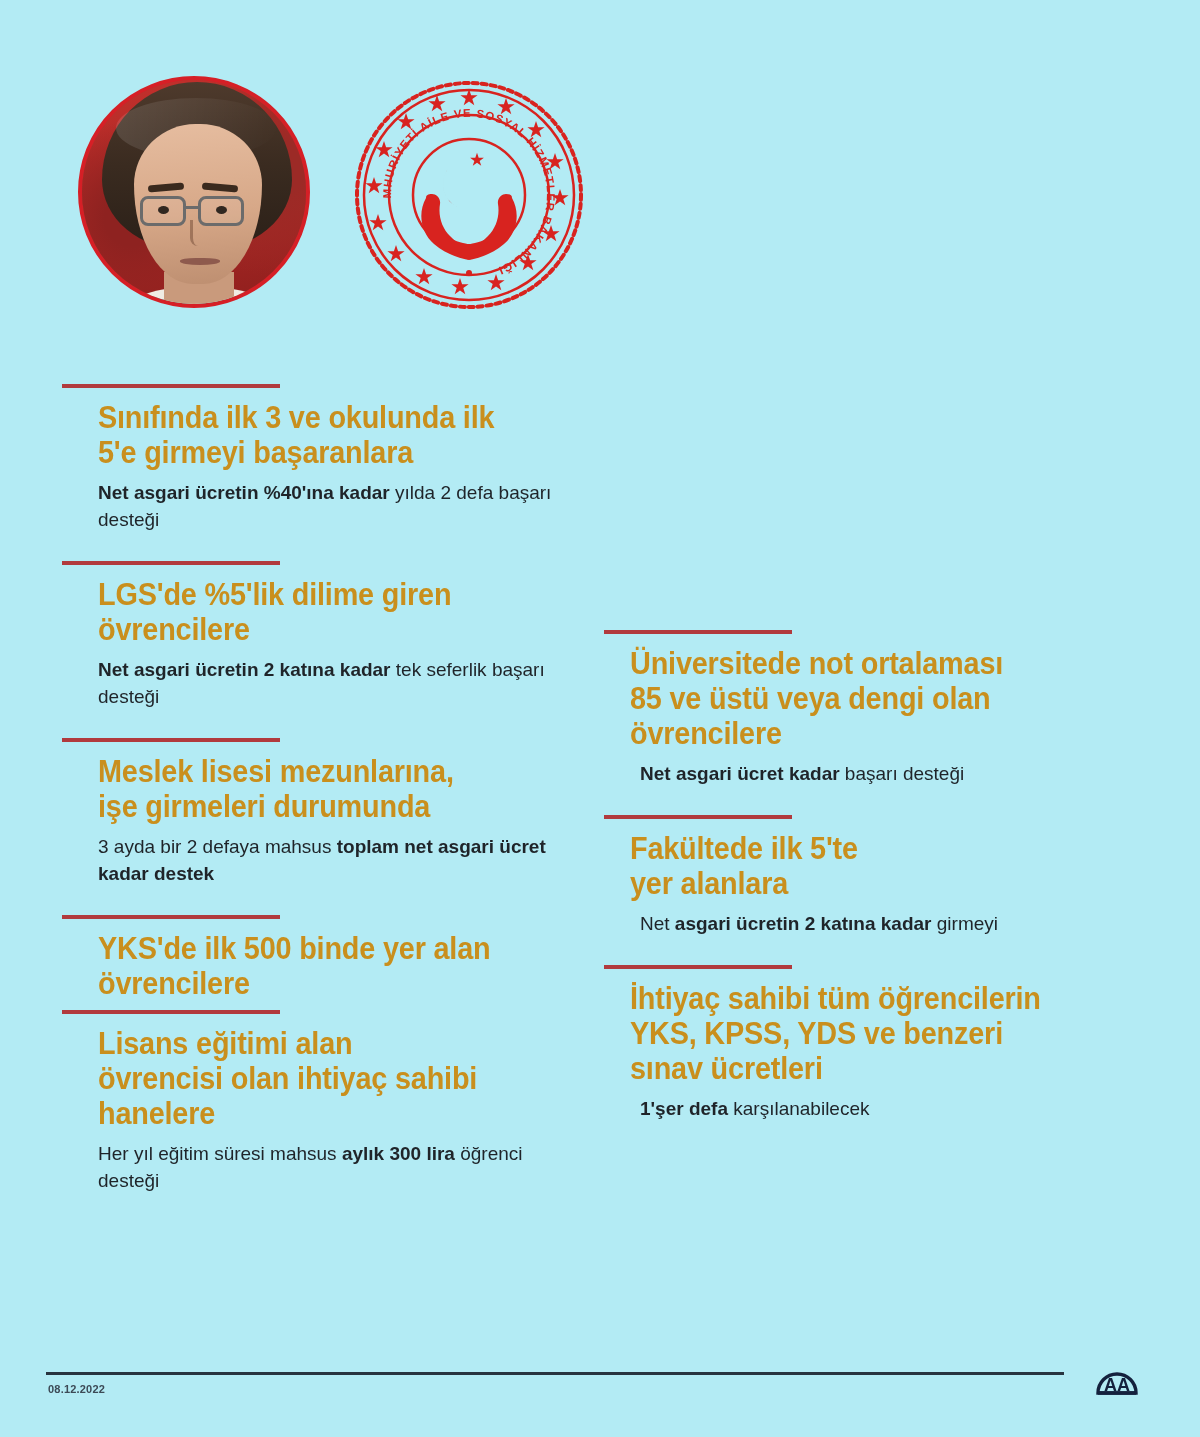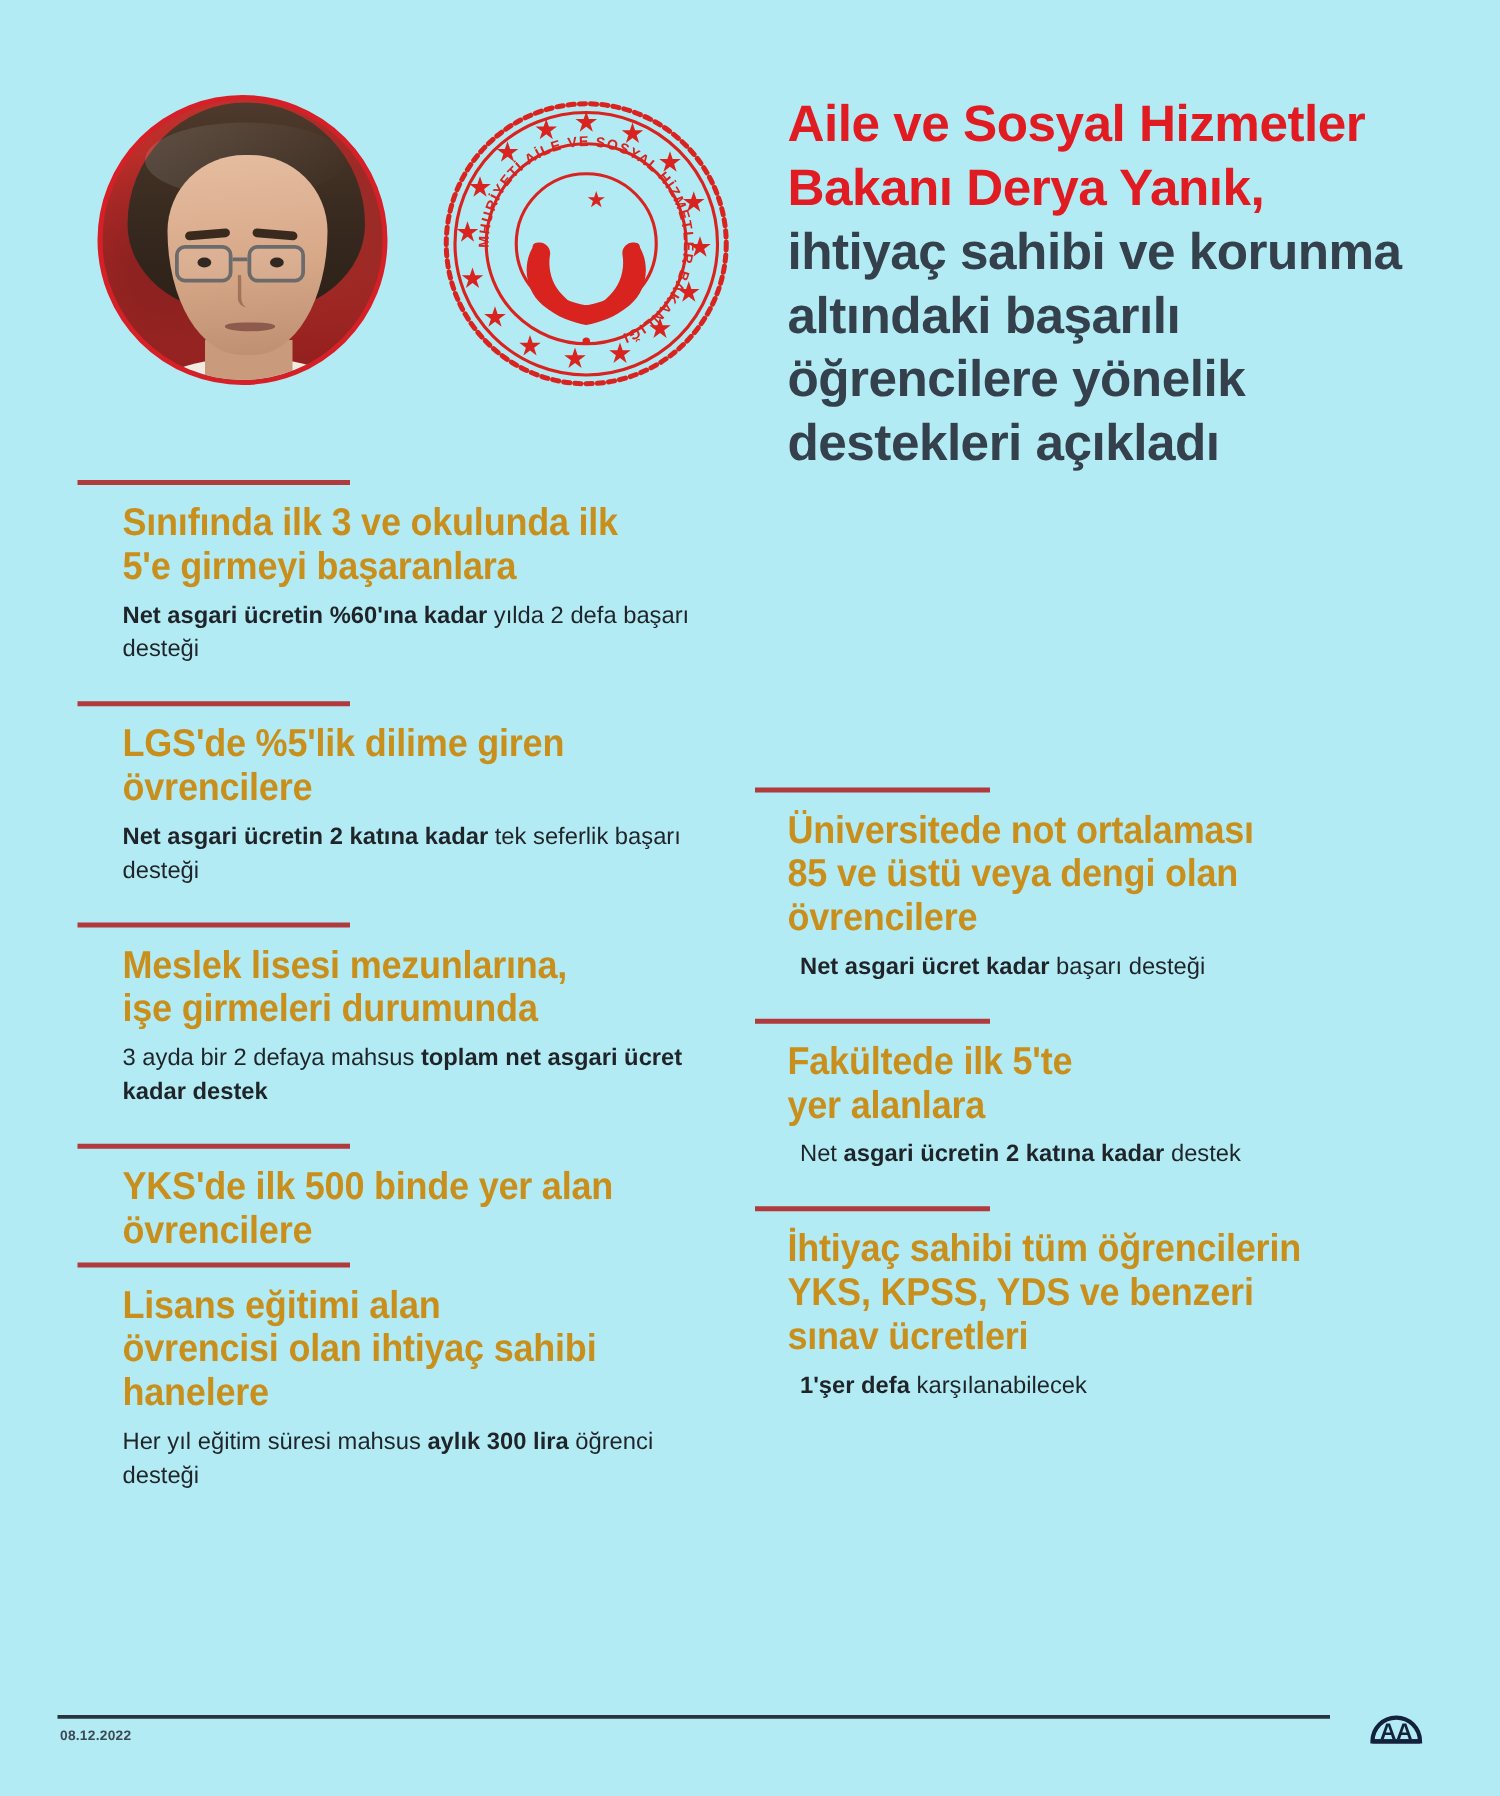--- a/index.html
+++ b/index.html
@@ -191,31 +191,28 @@
                    C 87,118 82,114 78,114 C 74,114 72,115 72,118 Z"></path>
           <path d="M 158,118 C 166,132 164,152 150,164 C 138,174 126,178 115,180
                    C 118,170 126,164 134,156 C 142,148 146,136 144,124
                    C 143,118 148,114 152,114 C 156,114 158,115 158,118 Z"></path>
           <path d="M 92,156 C 100,168 106,176 115,180 C 124,176 130,168 138,156
                    C 128,162 118,164 115,164 C 112,164 102,162 92,156 Z"></path>
         </g>
       </svg>
     </div>
 
-    <div class="headline">
-      <span class="red">Aile ve Sosyal Hizmetler Bakanı Derya Yanık,</span><span> ihtiyaç sahibi ve korunma altındaki başarılı öğrencilere yönelik destekleri açıkladı</span>
-    </div>
   </div>
 
   <div class="col col-left" id="col-left">
       <div class="item">
         <div class="rule"></div>
         <div class="head">Sınıfında ilk 3 ve okulunda ilk
 5'e girmeyi başaranlara</div>
-        <div class="body"><b>Net asgari ücretin %60'ına kadar</b><span> yılda 2 defa başarı desteği</span></div>
+        <div class="body"><b>Net asgari ücretin %40'ına kadar</b><span> yılda 2 defa başarı desteği</span></div>
       </div>
       <div class="item">
         <div class="rule"></div>
         <div class="head">LGS'de %5'lik dilime giren
 övrencilere</div>
         <div class="body"><b>Net asgari ücretin 2 katına kadar</b><span> tek seferlik başarı desteği</span></div>
       </div>
       <div class="item">
         <div class="rule"></div>
         <div class="head">Meslek lisesi mezunlarına,
@@ -241,21 +238,21 @@
         <div class="rule"></div>
         <div class="head">Üniversitede not ortalaması
 85 ve üstü veya  dengi olan
 övrencilere</div>
         <div class="body"><b>Net asgari ücret kadar</b><span> başarı desteği</span></div>
       </div>
       <div class="item">
         <div class="rule"></div>
         <div class="head">Fakültede ilk 5'te
 yer alanlara</div>
-        <div class="body"><span>Net </span><b>asgari ücretin 2 katına kadar</b><span> destek</span></div>
+        <div class="body"><span>Net </span><b>asgari ücretin 2 katına kadar</b><span> girmeyi</span></div>
       </div>
       <div class="item">
         <div class="rule"></div>
         <div class="head">İhtiyaç sahibi tüm öğrencilerin
 YKS, KPSS, YDS ve benzeri
 sınav ücretleri</div>
         <div class="body"><b>1'şer defa</b><span> karşılanabilecek</span></div>
       </div>
     </div>
 

